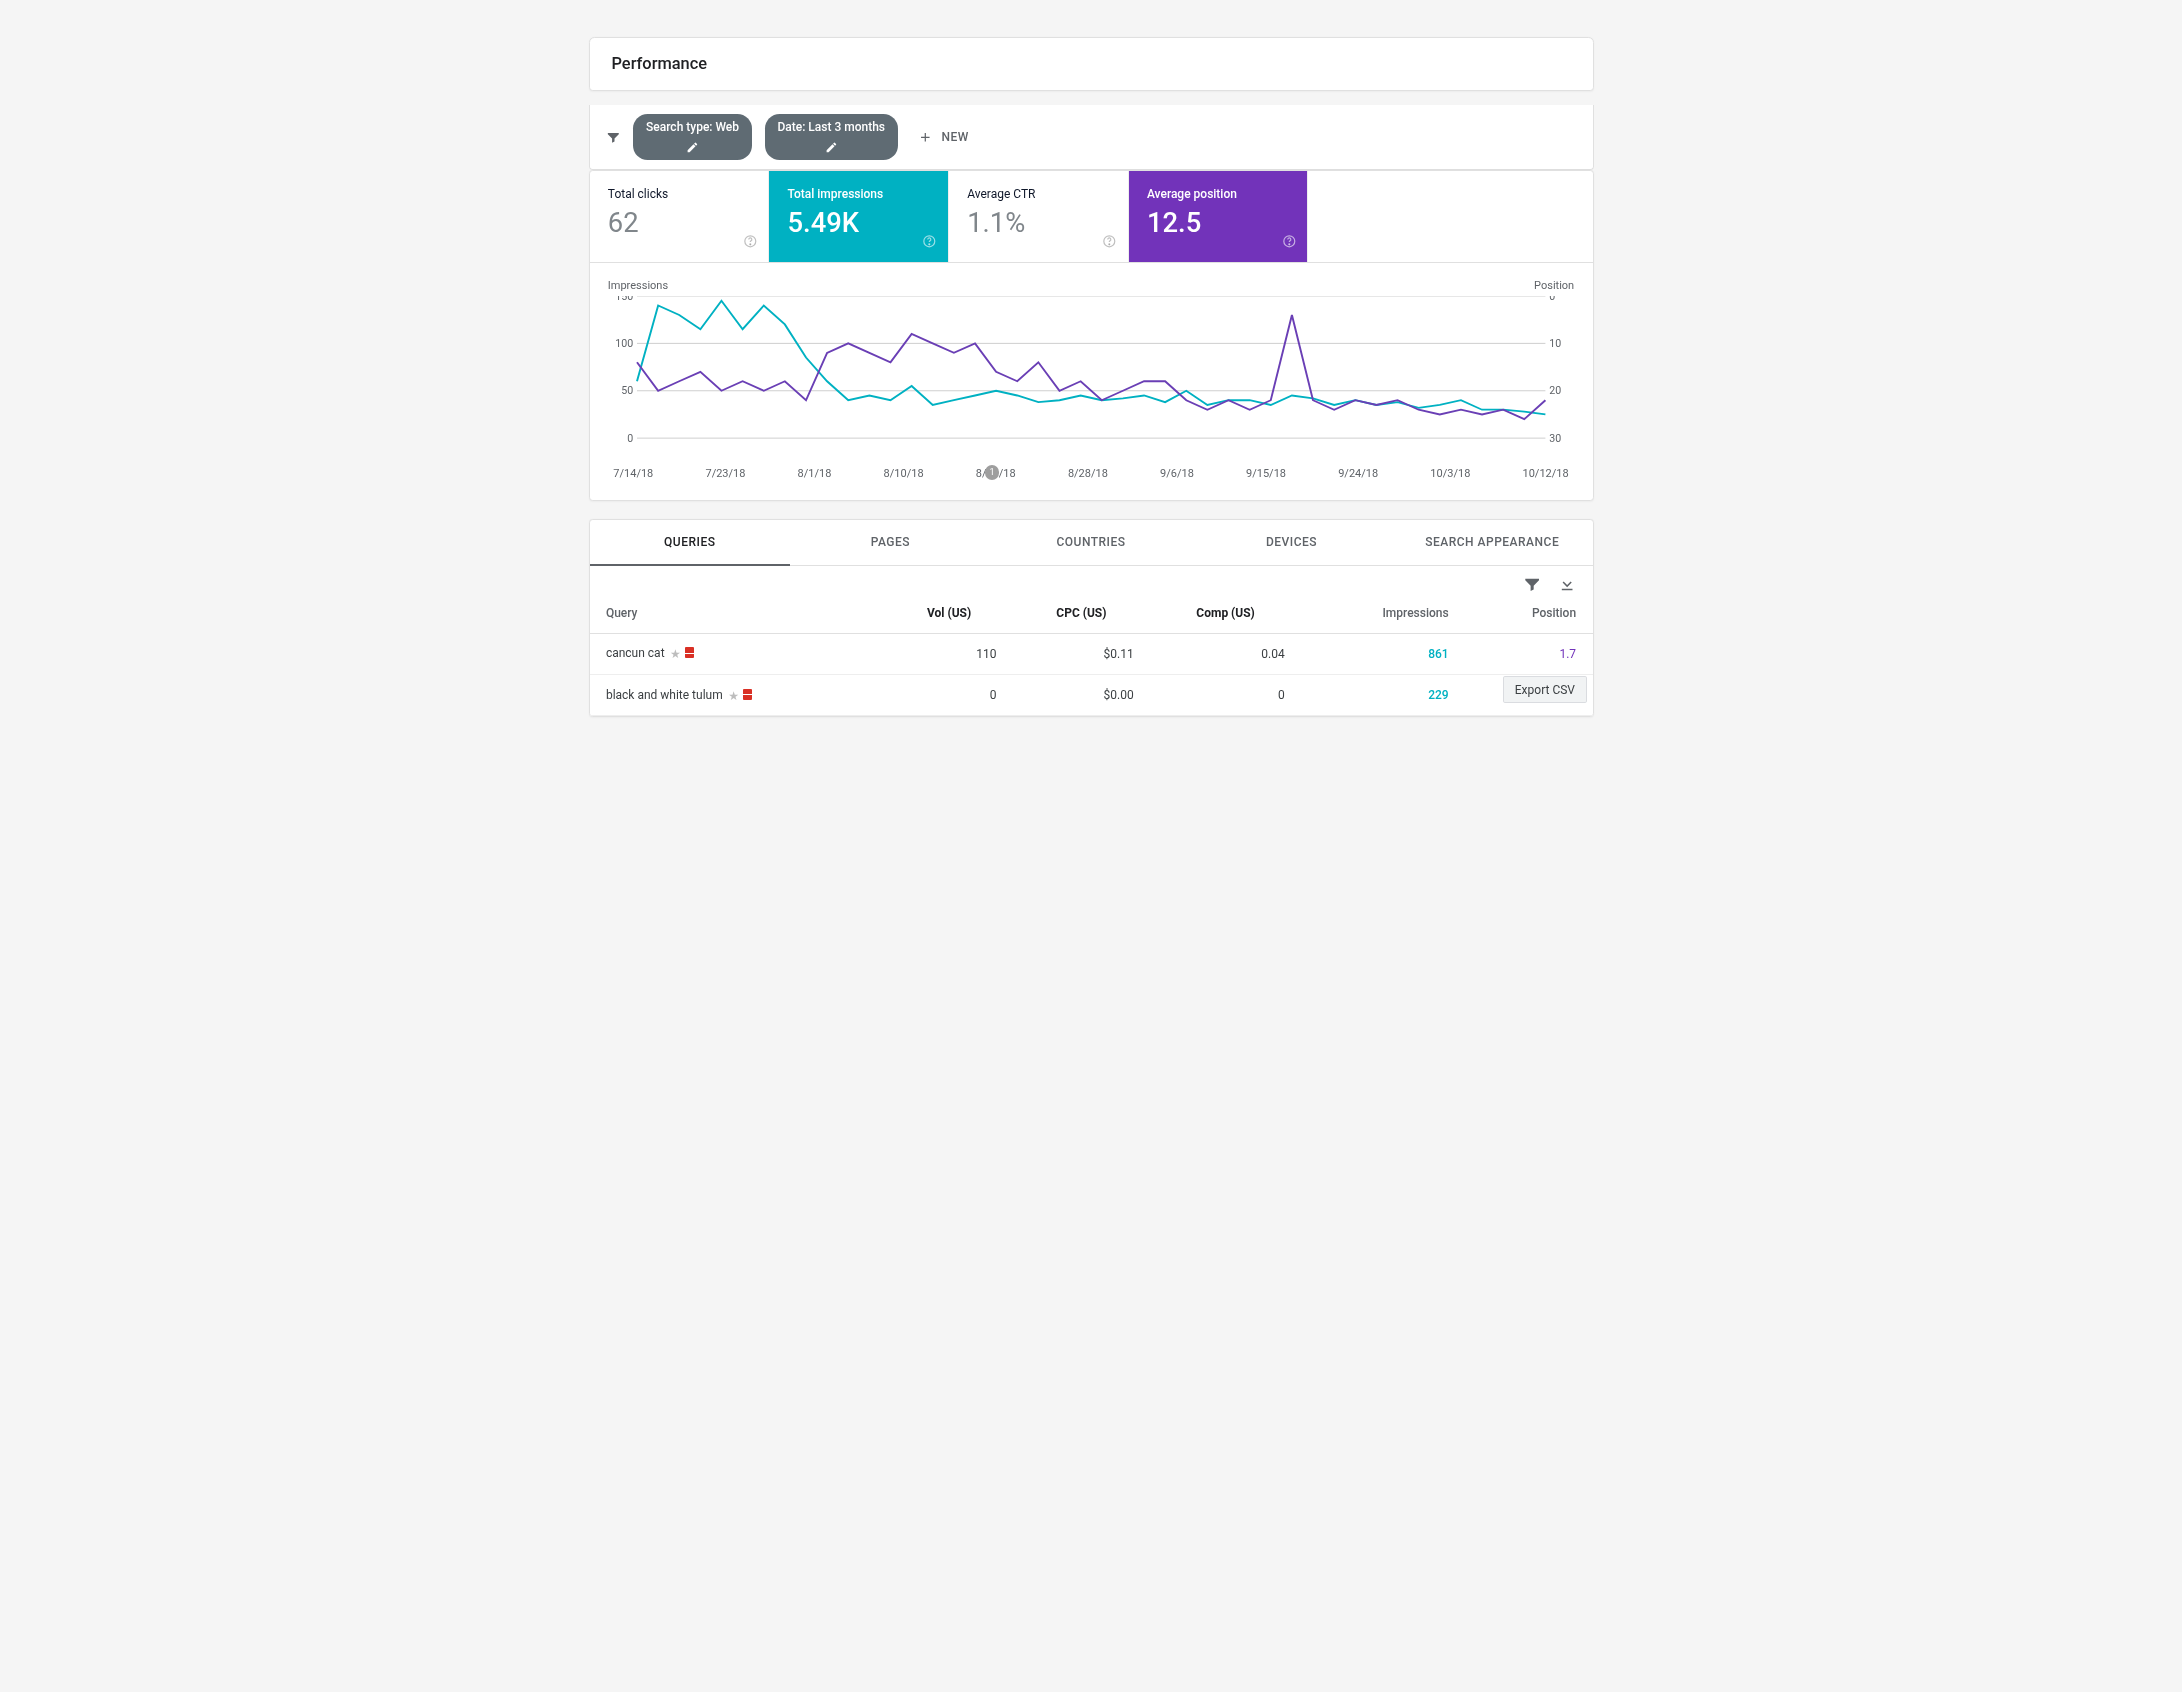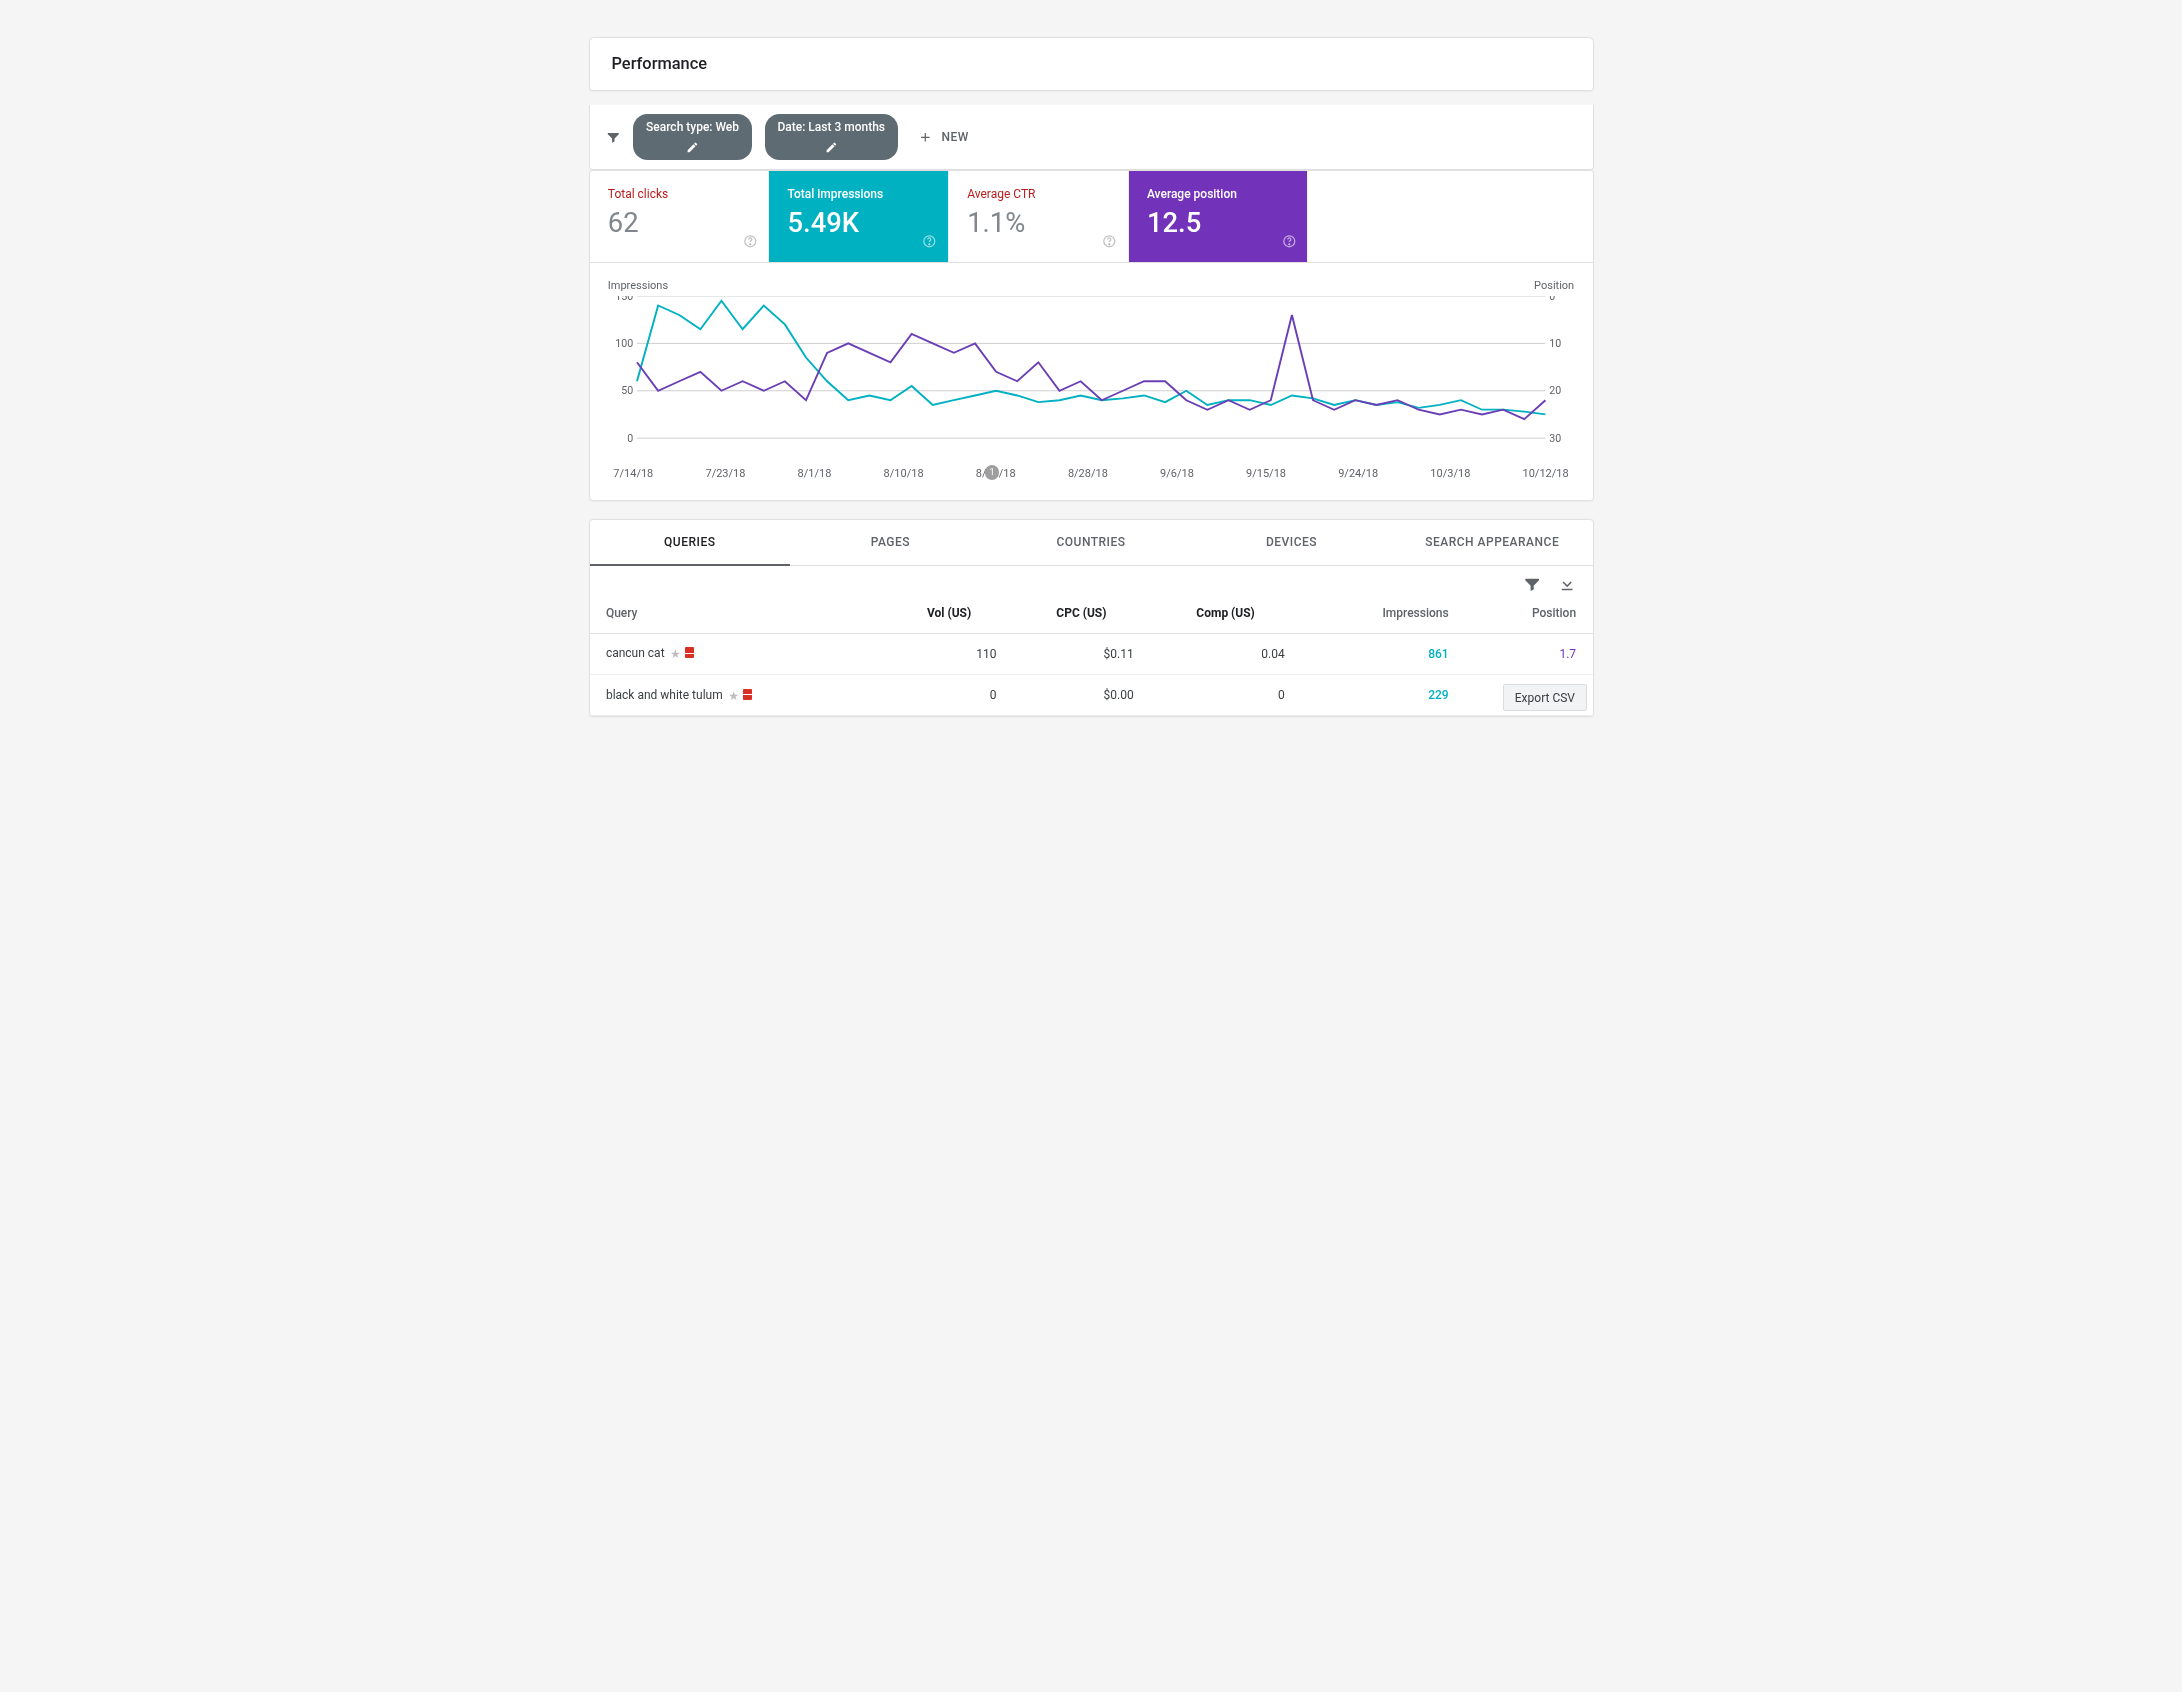--- a/index.html
+++ b/index.html
@@ -12,21 +12,21 @@
 .filter-bar { display: flex; align-items: center; gap: 12.8px; padding: 9.1px 16.4px; background: #fff; border: 0.9px solid #e0e0e0; border-top: none; margin-top: -3.7px; border-radius: 0 0 3.7px 3.7px; }
 .filter-icon, .icon-btn { color: #5f6368; cursor: pointer; display: inline-flex; align-items: center; justify-content: center; }
 .chip { background: #5f6b73; color: #fff; border-radius: 14.6px; padding: 5.5px 12.8px; font-size: 12px; font-weight: 500; display: inline-flex; align-items: center; gap: 7.3px; cursor: pointer; flex-direction: column; }
 .chip svg { width: 12.8px; height: 12.8px; }
 .new-btn { display: inline-flex; align-items: center; gap: 9.1px; color: #5f6368; font-size: 12px; font-weight: 500; letter-spacing: 0.5px; cursor: pointer; padding: 5.5px 7.3px; }
 
 .metrics-card { padding: 0; }
 .metrics-row { display: flex; border-bottom: 0.9px solid #e0e0e0; }
 .metric { flex: 1; padding: 16.4px 18.3px 9.1px 18.3px; position: relative; cursor: pointer; border-right: 0.9px solid #eee; min-height: 91px; }
 .metric:last-child { border-right: none; }
-.metric .label { font-size: 12px; color: #b91c1c; margin-bottom: 5.5px; }
+.metric .label { font-size: 12px; color: #0f172a; margin-bottom: 5.5px; }
 .metric .value { font-size: 27.4px; color: #80868b; font-weight: 400; }
 .metric .help { position: absolute; right: 11px; bottom: 9.1px; color: rgba(0,0,0,0.25); }
 .metric.active-cyan { background: #00b1c2; }
 .metric.active-purple { background: #7233ba; }
 .metric.active-cyan .label, .metric.active-purple .label { color: #fff; font-weight: 500; }
 .metric.active-cyan .value, .metric.active-purple .value { color: #fff; font-weight: 500; }
 .metric.active-cyan .help, .metric.active-purple .help { color: rgba(255,255,255,0.6); }
 .metric-spacer { flex: 2; }
 
 .chart-area { padding: 16.4px 18.3px 20px 18.3px; }
@@ -50,21 +50,21 @@
 th.bold { color: #202124; font-weight: 700; text-align: center; }
 th:first-child, td:first-child { text-align: left; }
 td { border-bottom: 0.9px solid #eee; color: #3c4043; }
 td.impr { color: #00b1c2; font-weight: 500; }
 td.pos { color: #7233ba; }
 .row-icons { display: inline-flex; gap: 3.7px; margin-left: 5.5px; vertical-align: middle; }
 .star-ic { color: #bdbdbd; }
 .red-ic { width: 9.1px; height: 11px; background: #d93025; border-radius: 0.9px; display: inline-block; position: relative; }
 .red-ic::before { content:""; position:absolute; left:0; right:0; top:50%; height:0.9px; background:#fff; }
 
-.export-btn { position: absolute; right: 5.5px; bottom: 5px; background: #f1f3f4; border: 0.9px solid #dadce0; padding: 5.5px 11px; font-size: 12px; color: #3c4043; border-radius: 1.8px; cursor: pointer; }
+.export-btn { position: absolute; right: 5.5px; bottom: 13px; background: #f1f3f4; border: 0.9px solid #dadce0; padding: 5.5px 11px; font-size: 12px; color: #3c4043; border-radius: 1.8px; cursor: pointer; }
 .table-wrap { position: relative; }
 
 .help svg, .filter-icon svg { width: 14.6px; height: 14.6px; }
 .dl-icon svg { width: 18.3px; height: 18.3px; }
 </style>
 </head>
 <body>
 
 <div class="page">
 

